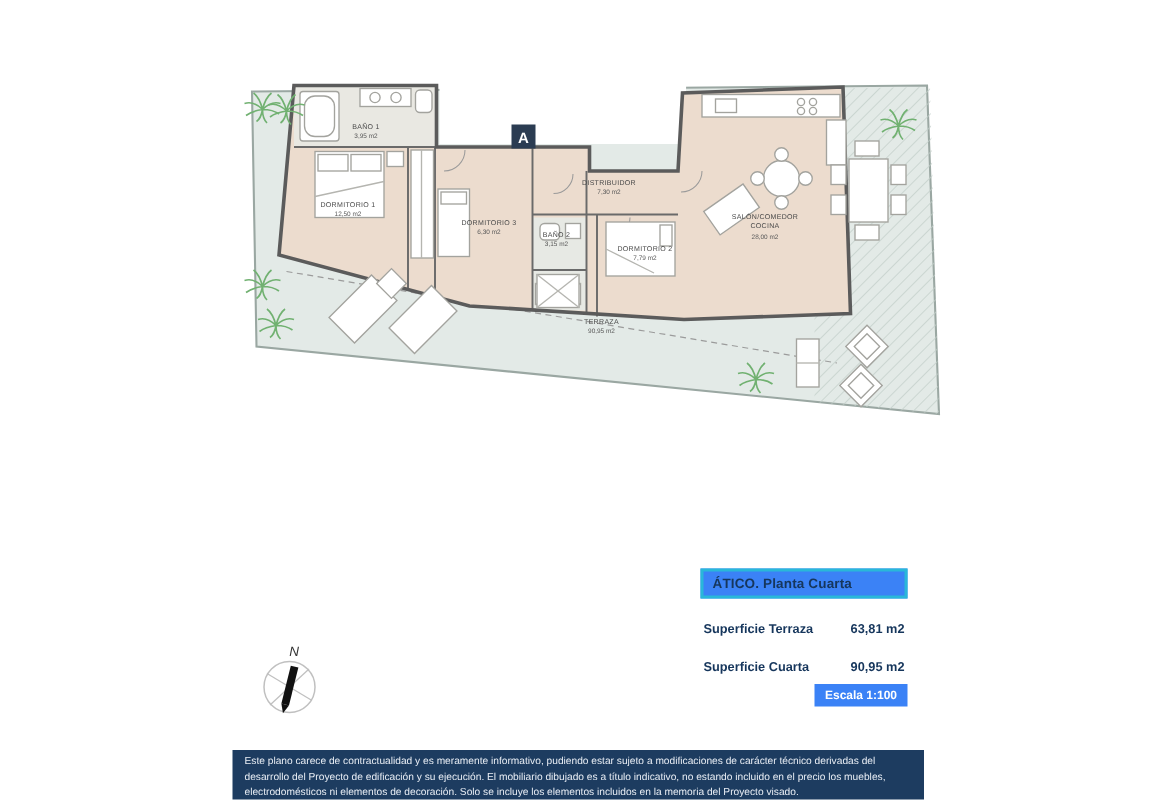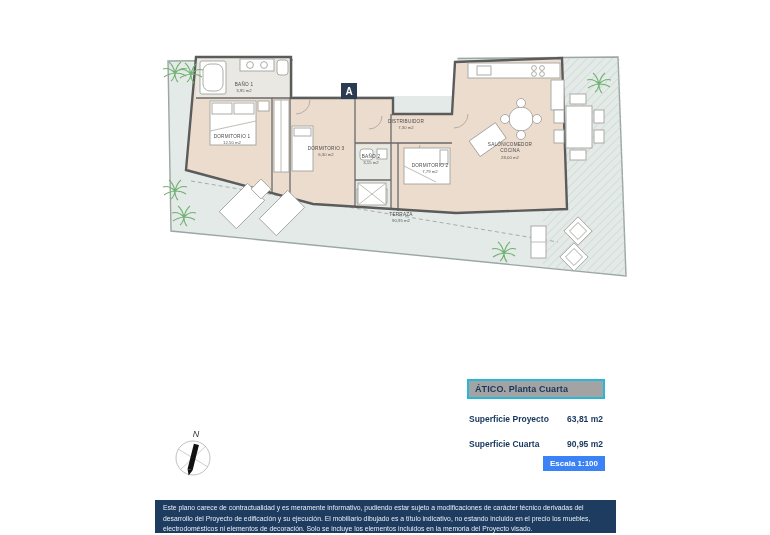--- a/index.html
+++ b/index.html
@@ -5,21 +5,21 @@
   html,body{margin:0;padding:0;background:#ffffff;}
   .canvas{position:relative;width:770px;height:535px;background:#ffffff;overflow:hidden;
           font-family:"Liberation Sans",sans-serif;}
   svg{position:absolute;left:0;top:0;font-family:"Liberation Sans",sans-serif;}
   .room-name{font-size:4.7px;fill:#4a4a4a;text-anchor:middle;letter-spacing:.2px;}
   .room-area{font-size:4.3px;fill:#5a5a5a;text-anchor:middle;}
   .marker-a{font-size:10px;font-weight:bold;fill:#ffffff;text-anchor:middle;}
   .north-n{font-size:9px;font-style:italic;fill:#333;text-anchor:middle;}
   .info-panel{position:absolute;left:467px;top:379px;width:138px;}
   .info-title{box-sizing:border-box;width:138px;height:20px;border:2px solid #29b7d9;
-              background:#a3a3a3;color:#16365c;font-size:9px;font-weight:bold;
+              background:#3b82f6;color:#16365c;font-size:9px;font-weight:bold;
               line-height:16px;padding-left:6px;letter-spacing:.1px;}
   .info-row{display:flex;justify-content:space-between;color:#16365c;
             font-size:8.5px;font-weight:bold;margin-top:15px;padding:0 2px;}
   .scale-box{position:absolute;left:543px;top:456px;width:62px;height:15px;
              background:#3b82f6;color:#ffffff;font-size:8px;font-weight:bold;
              text-align:center;line-height:15px;}
   .footer{position:absolute;left:155px;top:500px;width:461px;height:33px;
           box-sizing:border-box;background:#1d3c60;color:#e8edf4;
           font-size:6.8px;line-height:1.55;padding:3px 8px;}
 </style>
@@ -195,21 +195,21 @@
         <rect x="-2.6" y="-14" width="5.2" height="26" fill="#111111"></rect>
         <polygon points="-2.6,12 2.6,12 0,18" fill="#111111"></polygon>
       </g>
       <text class="north-n" x="3" y="-21">N</text>
     </g>
   </svg>
 
   <div class="info-panel">
     <div class="info-title">ÁTICO.  Planta Cuarta</div>
     <div class="info-row">
-      <span>Superficie Proyecto</span>
+      <span>Superficie Terraza</span>
       <span>63,81 m2</span>
     </div>
     <div class="info-row">
       <span>Superficie Cuarta</span>
       <span>90,95 m2</span>
     </div>
   </div>
   <div class="scale-box">Escala 1:100</div>
 
   <div class="footer">Este plano carece de contractualidad y es meramente informativo, pudiendo estar sujeto a modificaciones de carácter técnico derivadas del desarrollo del Proyecto de edificación y su ejecución. El mobiliario dibujado es a título indicativo, no estando incluido en el precio los muebles, electrodomésticos ni elementos de decoración. Solo se incluye los elementos incluidos en la memoria del Proyecto visado.</div>

